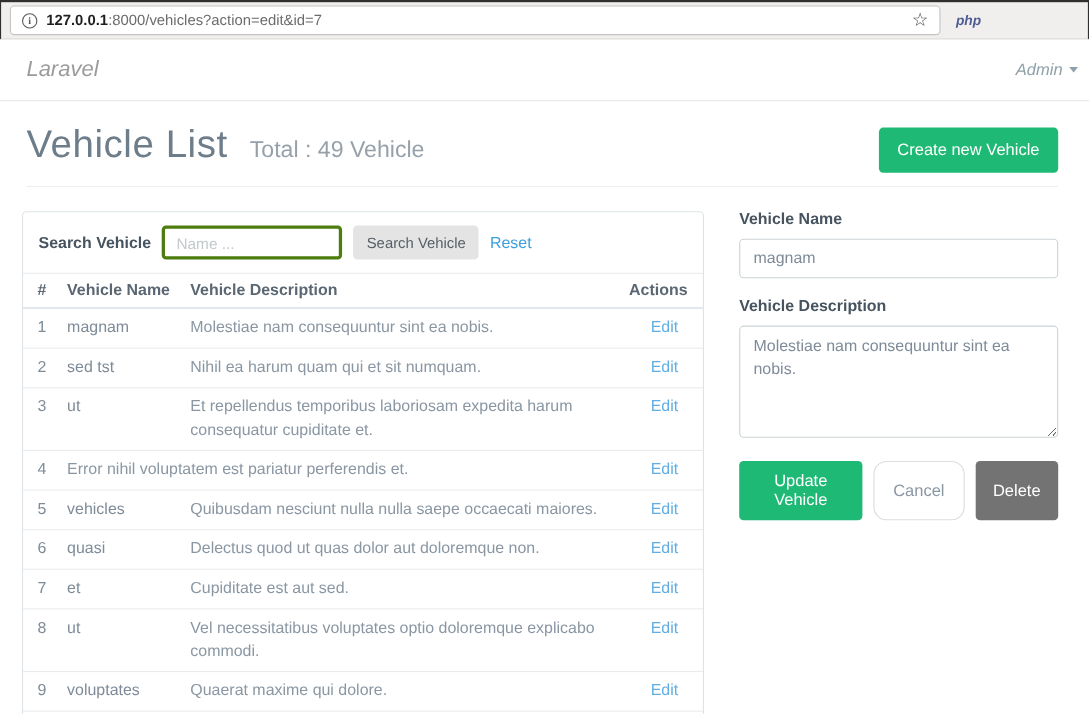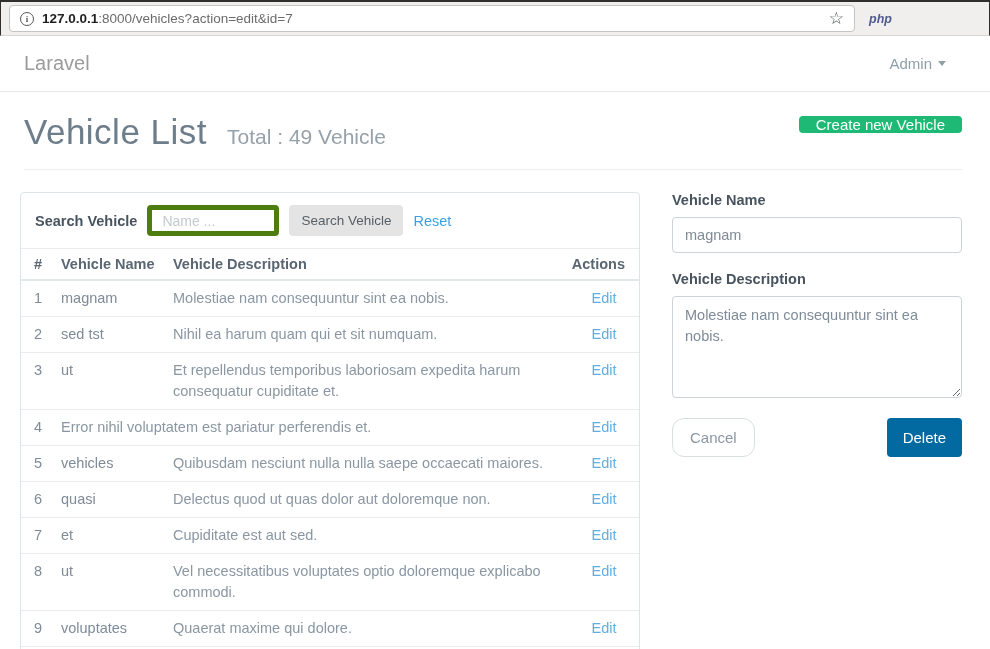--- a/index.html
+++ b/index.html
@@ -20,47 +20,47 @@
     font-family:"Liberation Serif", serif; }
   .url-text { font-size:13.5px; color:#6b6b6b; white-space:nowrap; overflow:hidden; flex:1; }
   .url-text b { color:#1f1f1f; font-weight:bold; }
   .star-icon { font-size:17px; color:#4a4c4e; line-height:1; flex:0 0 auto; cursor:pointer; }
   .ext-badge { margin-left:14px; font-size:12.5px; font-weight:bold; font-style:italic;
     color:#4f5b93; cursor:pointer; }
 
   
   .navbar { height:56px; background:#fff; border-bottom:1px solid #e7e7e7;
     display:flex; align-items:center; justify-content:space-between;
-    padding:0 44px 0 24px; }
+    padding:0 10px 0 24px;font-style:italic; }
   .brand { font-size:20px; color:#9b9b9b; cursor:pointer; }
   .user-menu { font-size:15px; color:#8fa0a9; cursor:pointer; display:flex;
     align-items:center; gap:6px; }
   .caret { width:0; height:0; border-left:4px solid transparent;
     border-right:4px solid transparent; border-top:5px solid #8fa0a9; display:inline-block; }
 
   
   .heading-wrap { padding:20px 28px 0 24px; position:relative; }
   .heading-line { display:flex; align-items:baseline; gap:20px; }
   .page-title { font-size:35px; font-weight:400; color:#6e7d8a; letter-spacing:.5px; }
   .page-subtitle { font-size:21px; color:#97a1a9; }
   .create-btn { position:absolute; right:28px; top:24px; background:#1eb974;
     color:#fff; border:none; border-radius:4px; font-size:15px;
-    padding:0 17px; cursor:pointer; font-family:inherit; }
+    padding:12px 17px; cursor:pointer; font-family:inherit; }
   .heading-wrap hr { border:none; border-top:1px solid #edeff0; margin-top:17px; }
 
   
   .main { display:flex; padding:22px 28px 0 20px; gap:32px; align-items:flex-start; }
 
   
   .table-card { flex:0 0 620px; background:#fff; border:1px solid #dde3e6;
     border-radius:4px; min-height:470px; }
   .search-section { display:flex; align-items:center; gap:10px;
     padding:12px 14px; border-bottom:1px solid #e9ecee; }
   .search-label { font-size:14.5px; font-weight:bold; color:#47545f; white-space:nowrap; }
-  .search-input { width:132px; height:31px; border:5px solid #4d7c0f; border-radius:4px;
+  .search-input { width:164px; height:31px; border:3px solid #4d7c0f; border-radius:4px;
     padding:0 10px; font-size:14px; color:#7e8b98; font-family:inherit; }
   .search-input::placeholder { color:#c3c9cd; }
   .search-btn { height:31px; background:#e4e4e4; color:#565f66; border:none;
     border-radius:4px; font-size:13.5px; padding:0 12px; cursor:pointer; font-family:inherit; }
   .reset-link { font-size:14.5px; color:#3ba0dd; text-decoration:none; cursor:pointer; }
 
   
   .vtable { width:100%; font-size:14.5px; }
   .trow, .thead-row { display:flex; }
   .thead-row { border-bottom:2px solid #e3e8ea; }
@@ -79,21 +79,21 @@
   .form-input { width:100%; height:36px; border:1px solid #ccd2d6; border-radius:4px;
     padding:0 12px; font-size:14.5px; color:#7e8b98; font-family:inherit; margin-bottom:18px; }
   .form-textarea { width:100%; height:102px; border:1px solid #ccd2d6; border-radius:4px;
     padding:8px 12px; font-size:14.5px; color:#7e8b98; line-height:1.45;
     font-family:inherit; resize:both; margin-bottom:16px; }
   .form-buttons { display:flex; gap:10px; }
   .update-btn { background:#1eb974; color:#fff; border:none; border-radius:4px;
     font-size:15px; padding:10px 15px; cursor:pointer; font-family:inherit; }
   .cancel-btn { background:#fff; color:#8a97a3; border:1px solid #d9dee1; border-radius:12px;
     font-size:15px; padding:10px 17px; cursor:pointer; font-family:inherit; }
-  .delete-btn { margin-left:auto; background:#0369a1; color:#fff; border:none;
+  .delete-btn { margin-left:auto; background:#737373; color:#fff; border:none;
     border-radius:4px; font-size:15px; padding:10px 16px; cursor:pointer; font-family:inherit; }
 </style>
 </head>
 <body>
 
 <div class="chrome">
   <div class="urlbar">
     <span class="info-icon">i</span>
     <span class="url-text"><b>127.0.0.1</b><span>:8000/vehicles?action=edit&amp;id=7</span></span>
     <span class="star-icon">☆</span>
@@ -207,18 +207,19 @@
 </div>
     </div>
   </div>
 
   <div class="form-panel">
     <div class="form-label">Vehicle Name</div>
     <input class="form-input" value="magnam" style="">
     <div class="form-label">Vehicle Description</div>
     <textarea class="form-textarea" style="">Molestiae nam consequuntur sint ea nobis.</textarea>
     <div class="form-buttons">
+      <button class="update-btn">Update Vehicle</button>
       <button class="cancel-btn">Cancel</button>
       <button class="delete-btn">Delete</button>
     </div>
   </div>
 
 </div>
 
 </body></html>

